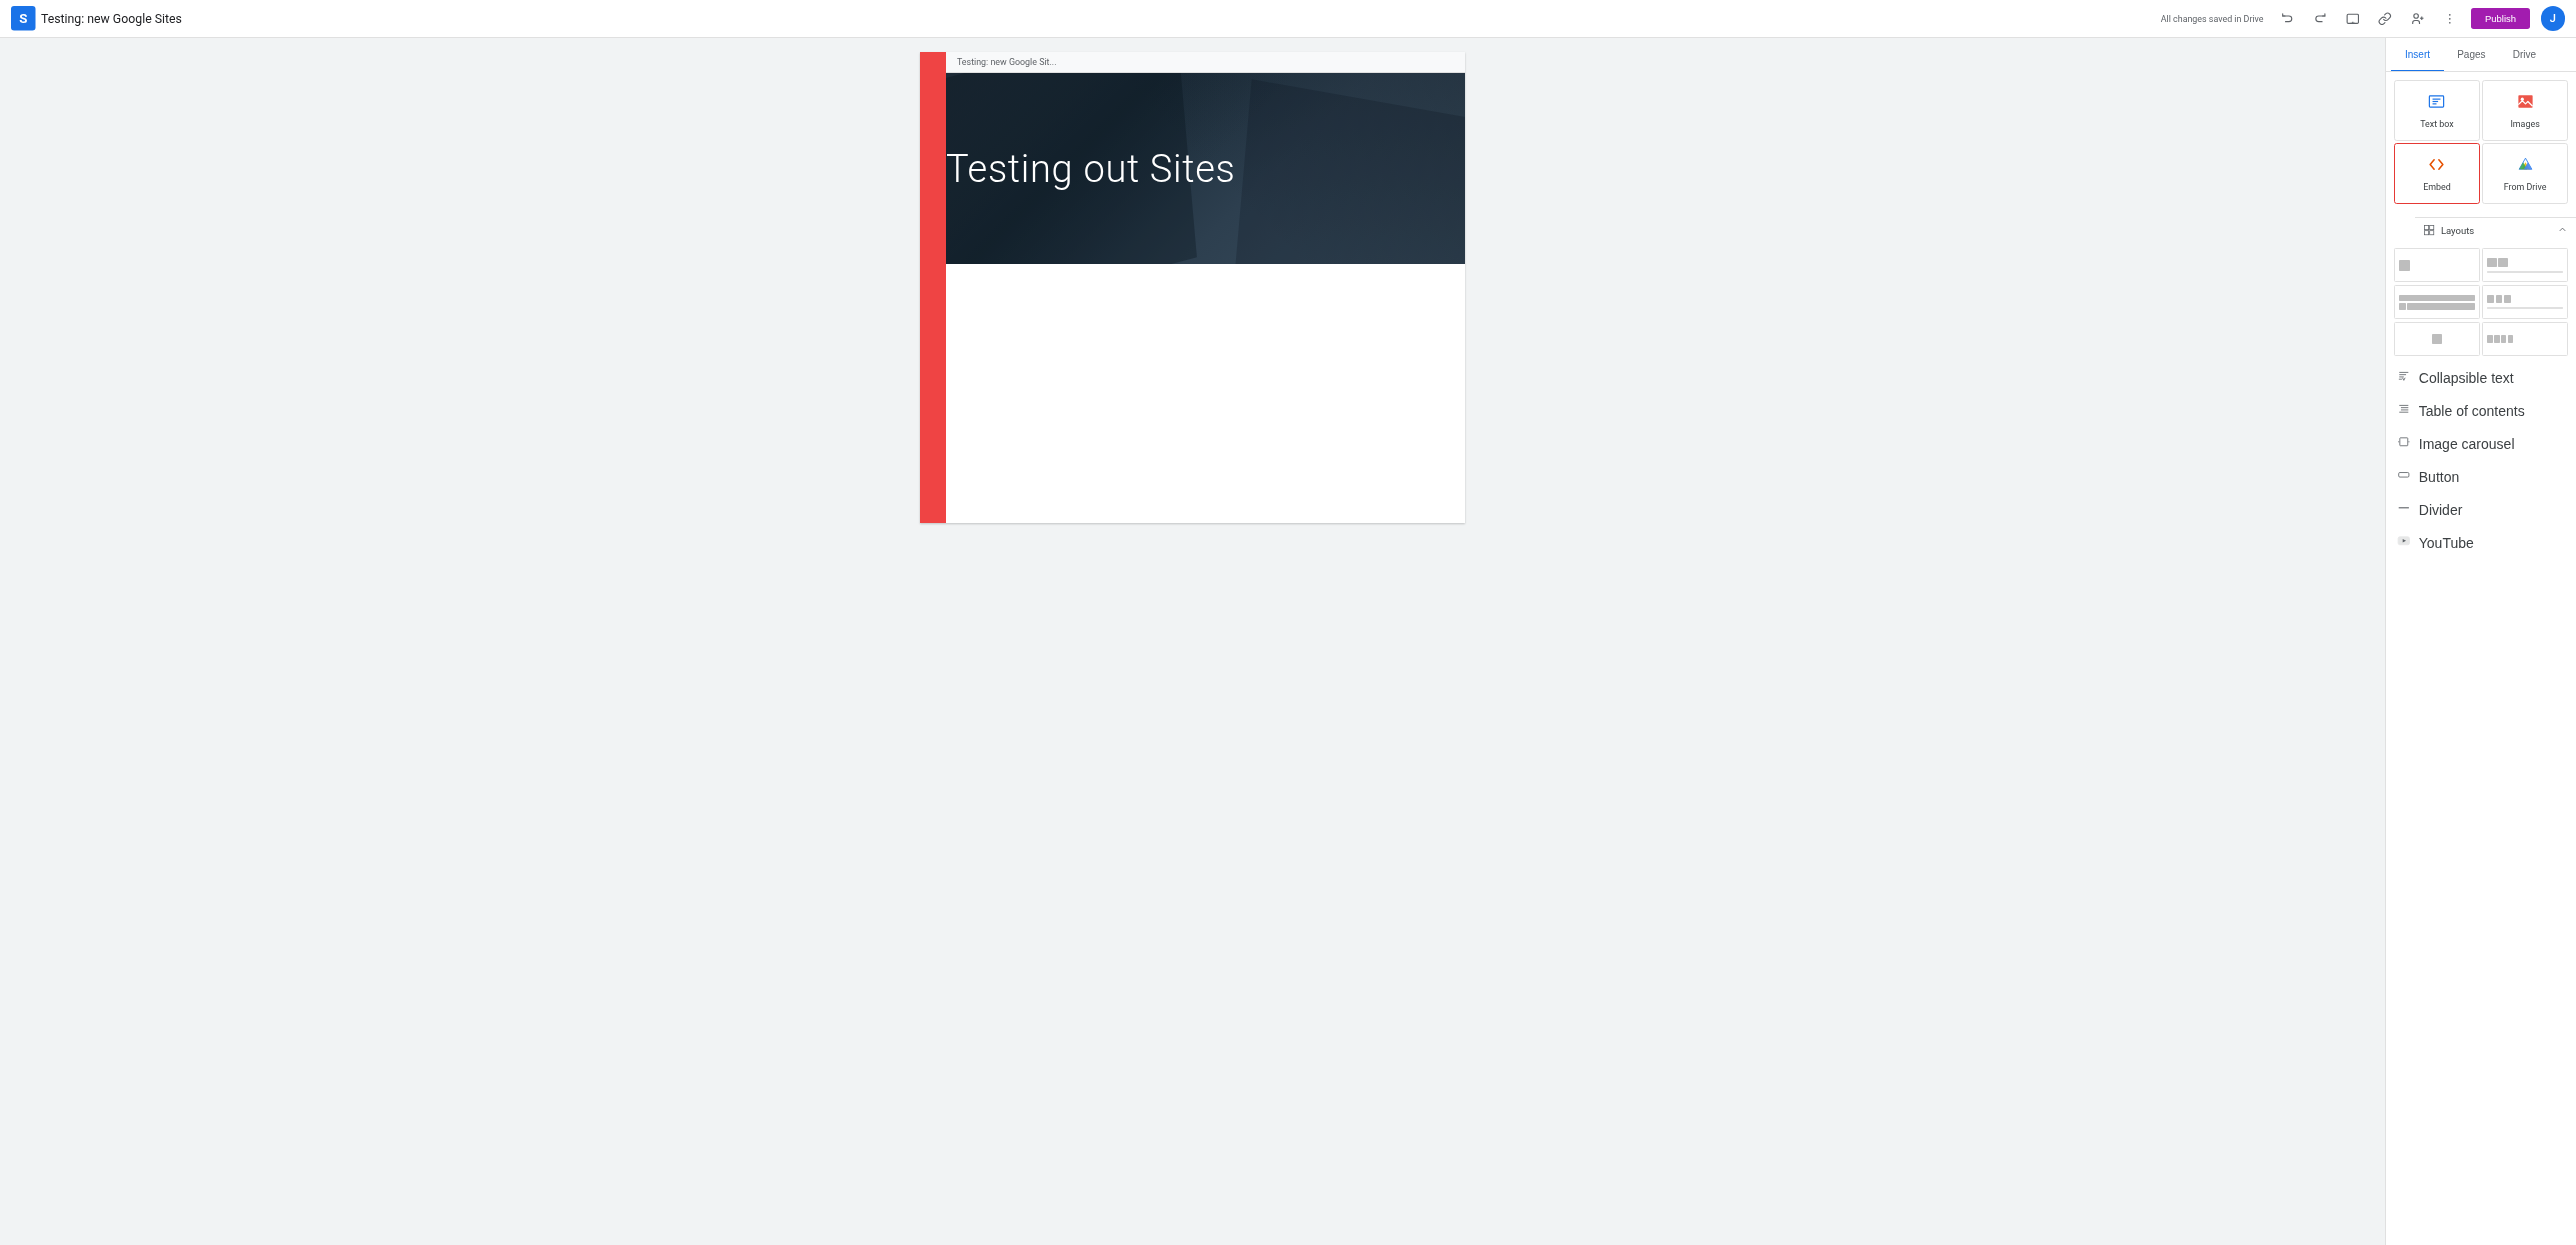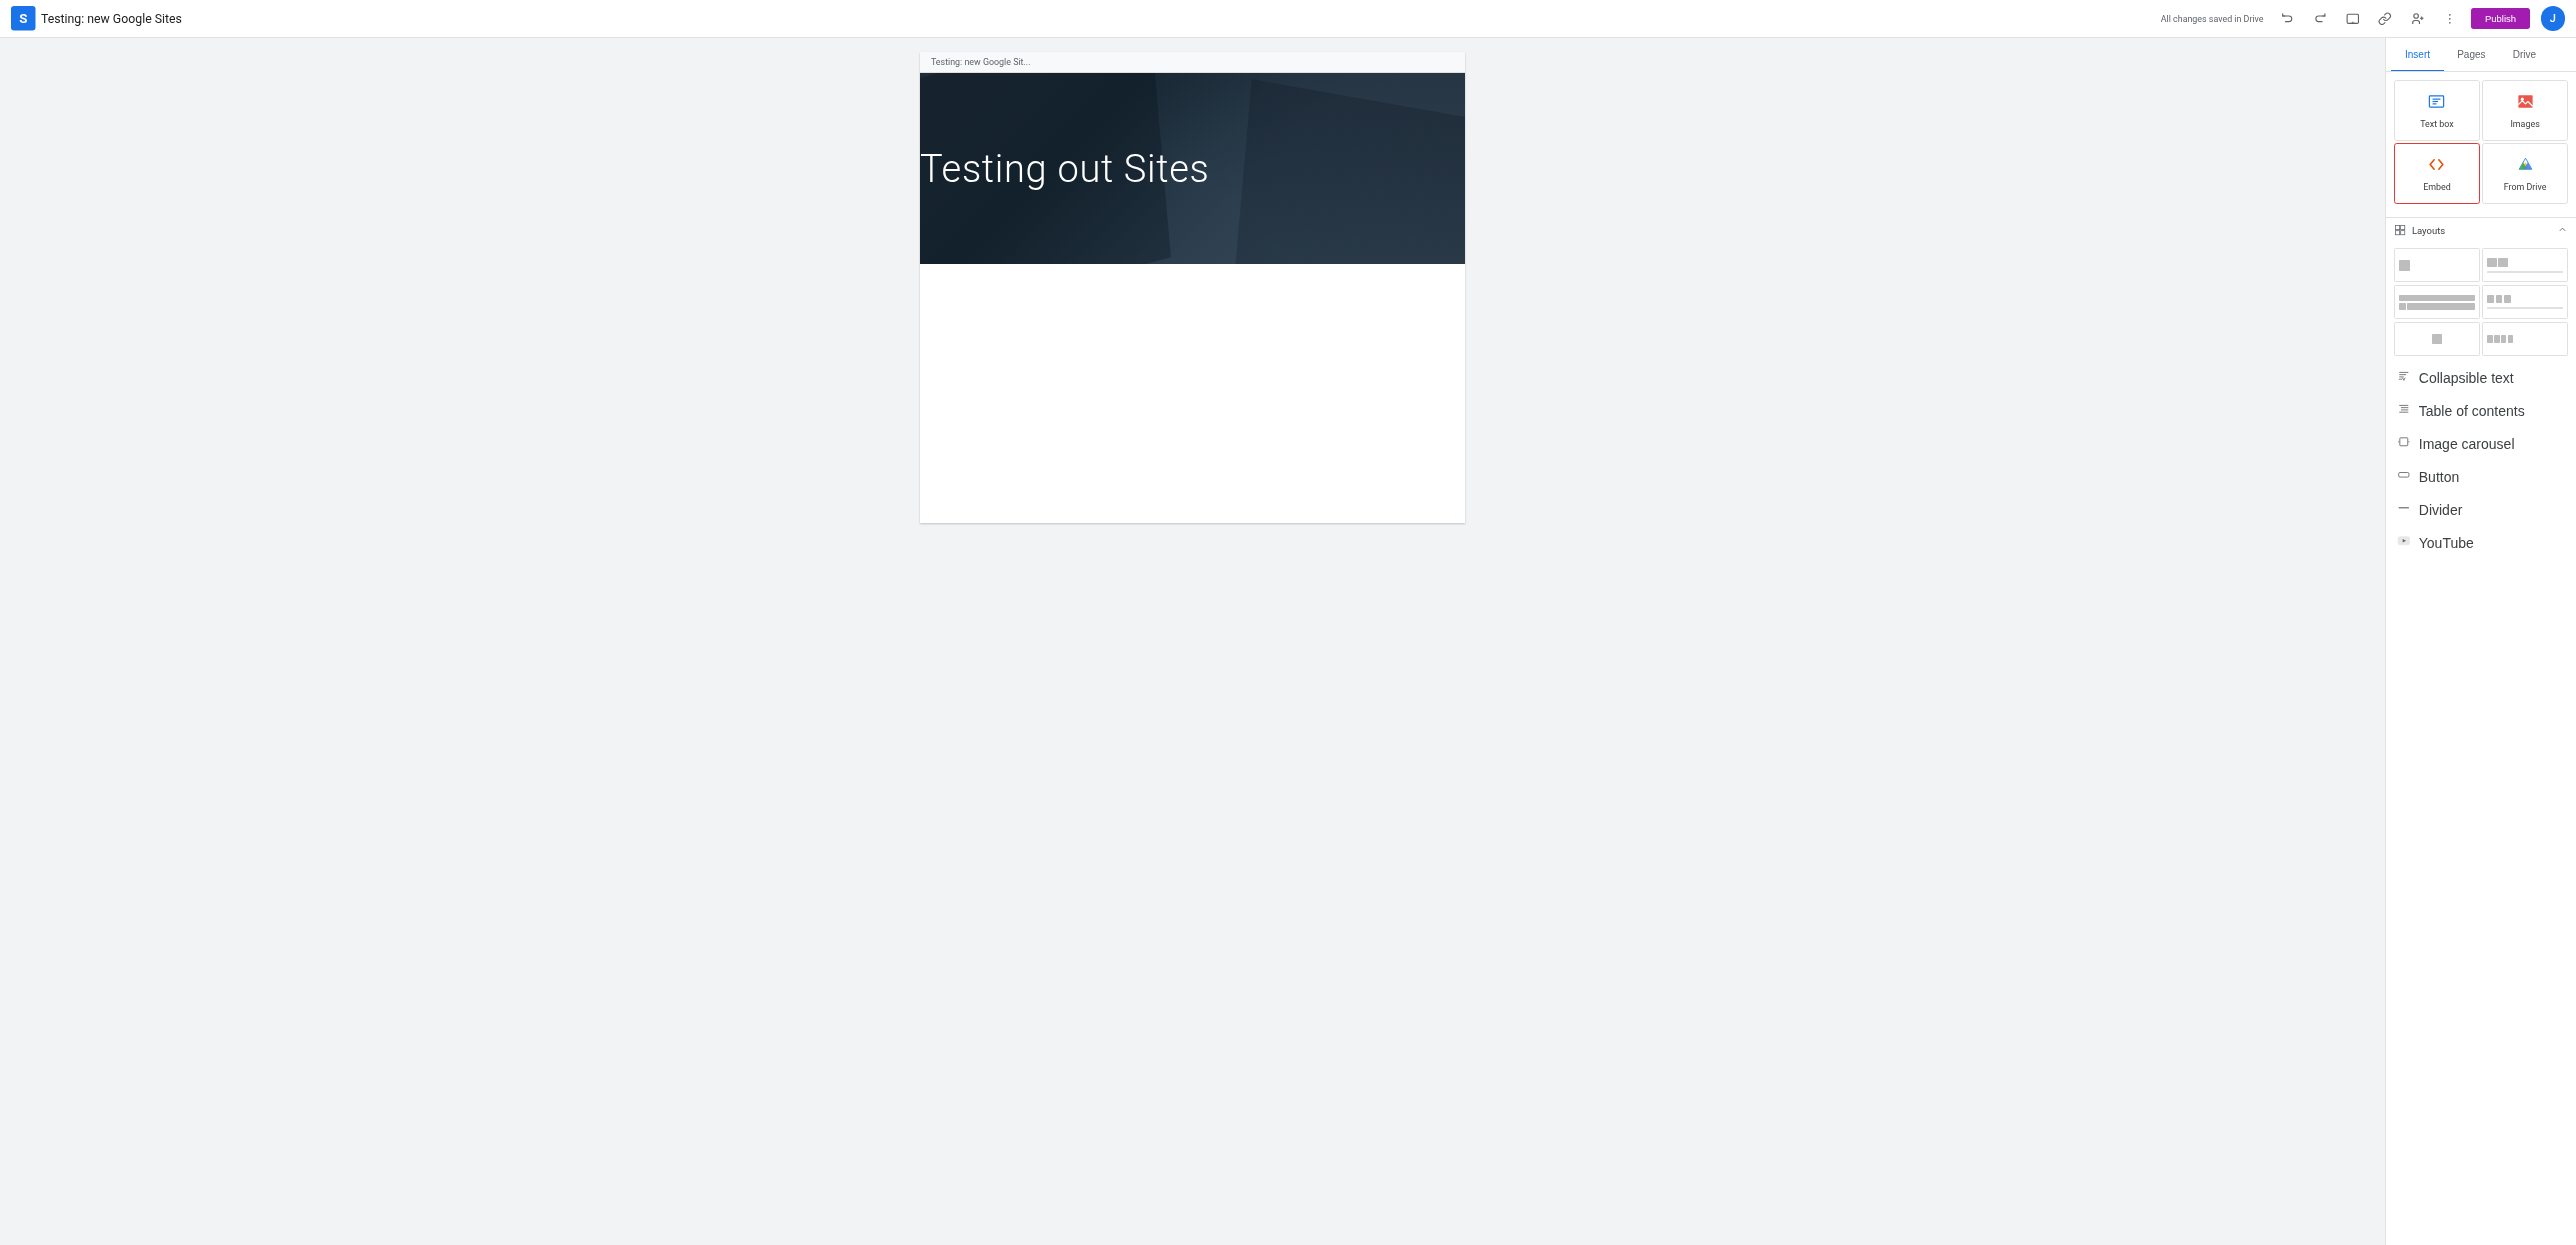--- a/index.html
+++ b/index.html
@@ -35,21 +35,21 @@
 
     
     #main { display: flex; flex: 1; overflow: hidden; }
 
     
     #canvas-area {
       flex: 1; overflow-y: auto; background: #f1f3f4; display: flex;
       flex-direction: column; align-items: center; padding: 13.6px;
     }
     .page-wrapper {
-      background: #737373; width: 545px; box-shadow: 0 0.7px 2px rgba(0,0,0,0.2);
+      background: #ef4444; width: 545px; box-shadow: 0 0.7px 2px rgba(0,0,0,0.2); padding-left: 26px;
     }
 
     
     .breadcrumb-bar {
       background: #f8f9fa; padding: 5.4px 11px; font-size: 8.9px; color: #5f6368;
       border-bottom: 0.7px solid #e0e0e0;
     }
 
     
     .hero {
@@ -122,21 +122,21 @@
       cursor: pointer; font-size: 8.9px; color: #3c4043; background: #fff;
     }
     .insert-card.selected {
       border: 1.4px solid #e53935; background: #fff;
     }
     .insert-card .card-label { font-size: 8.9px; color: #3c4043; }
 
     
     .layouts-header {
       display: flex; align-items: center; justify-content: space-between;
-      padding: 5.4px 8.2px; border-top: 0.7px solid #e0e0e0;
+      padding: 5.4px 8.2px; border-top: 0.7px solid #e0e0e0; margin-left: 29px;
     }
     .layouts-header-label {
       font-size: 9.5px; color: #3c4043; display: flex; align-items: center; gap: 5.4px;
     }
     .layouts-grid {
       display: grid; grid-template-columns: 1fr 1fr; gap: 2.7px; padding: 5.4px 8.2px;
     }
     .layout-thumb {
       border: 0.7px solid #e0e0e0; border-radius: 1.4px; padding: 4.1px;
       cursor: pointer; display: flex; flex-direction: column; gap: 2px;

